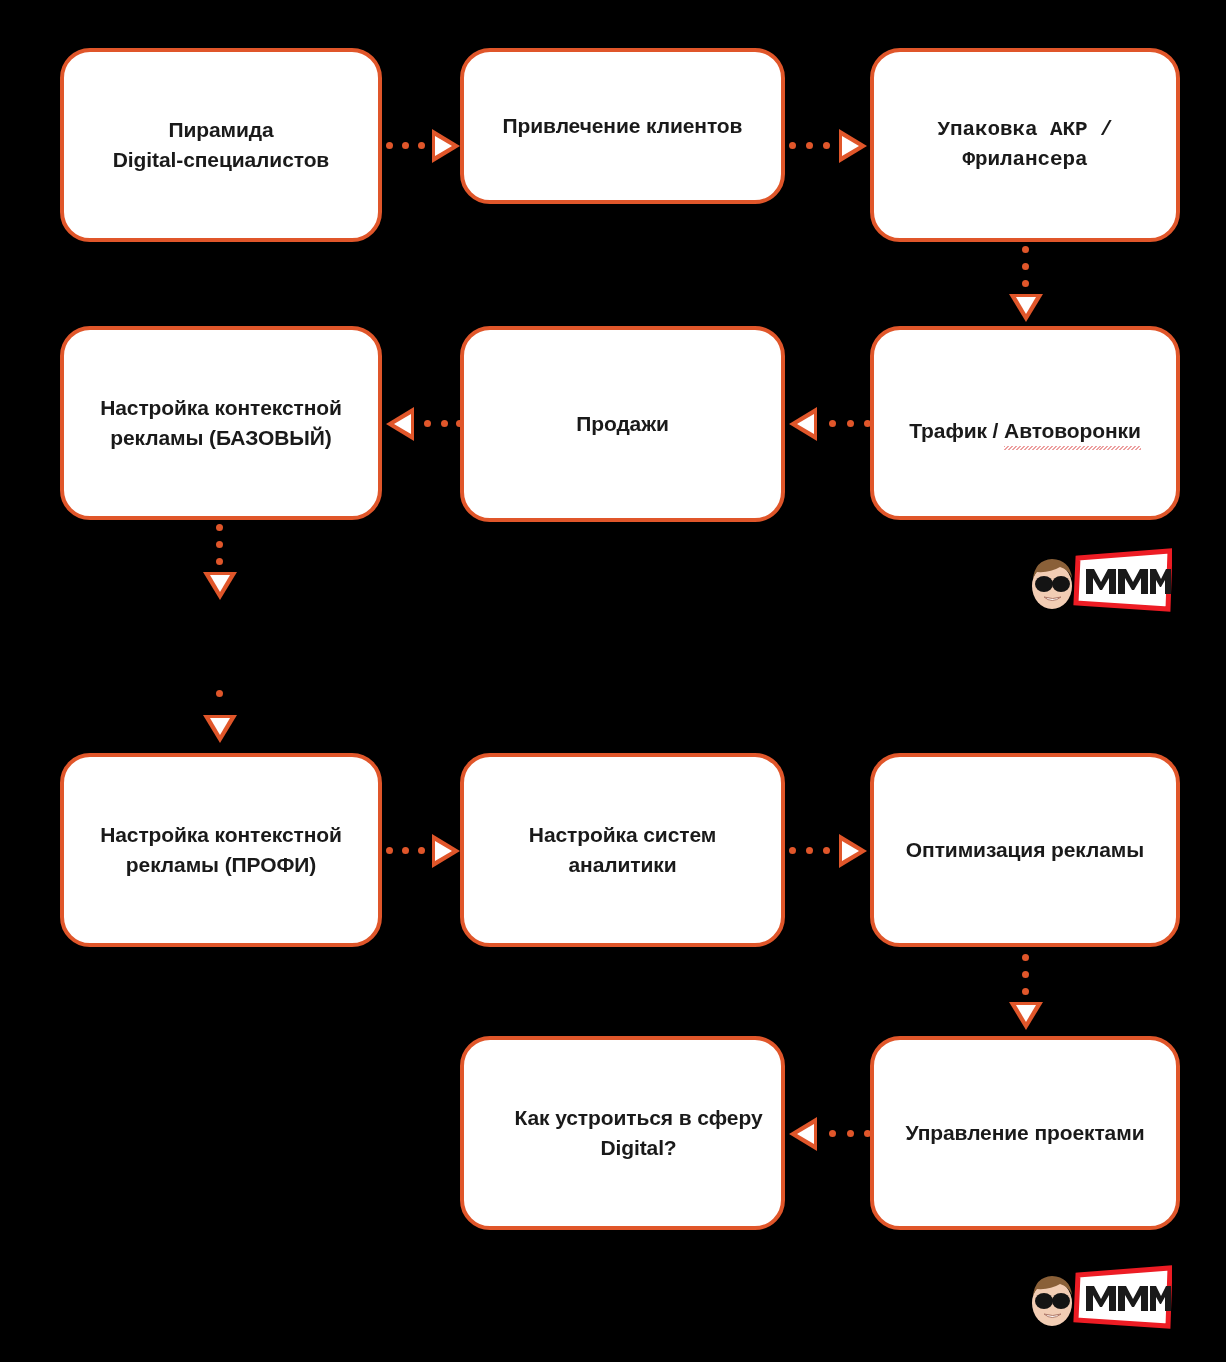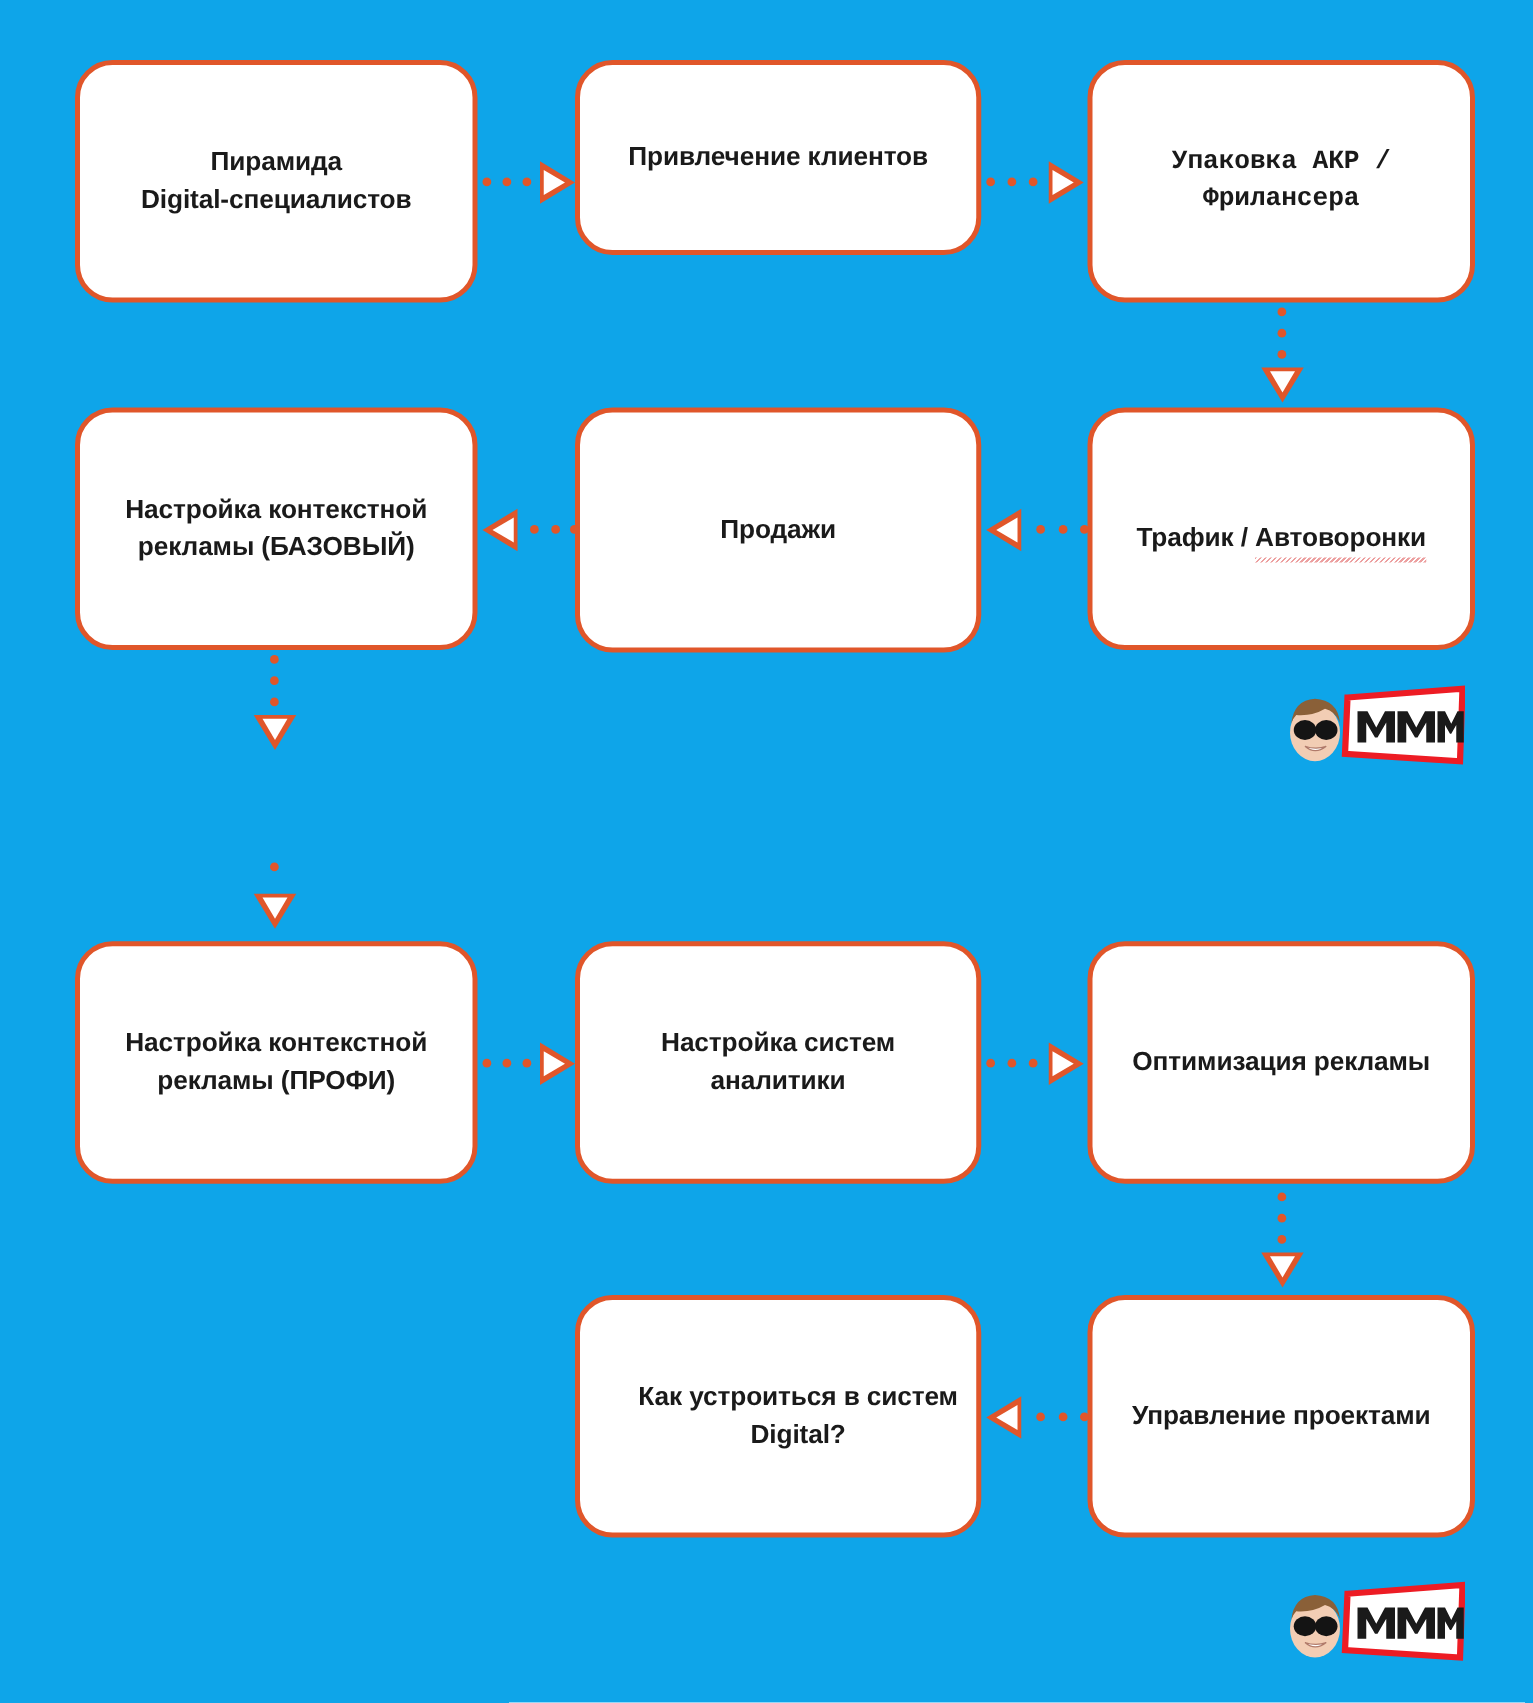--- a/index.html
+++ b/index.html
@@ -1,18 +1,18 @@
 <!DOCTYPE html>
 <html><head>
 <meta charset="utf-8">
 <style>
   html,body{margin:0;padding:0;background:#ffffff;}
   body{width:1226px;height:1362px;overflow:hidden;
        font-family:"Liberation Sans","DejaVu Sans",sans-serif;}
-  #canvas{position:relative;width:1226px;height:1362px;background:#0ea5e9;}
+  #canvas{position:relative;width:1226px;height:1362px;background:#000000;}
 
   .node{position:absolute;box-sizing:border-box;
         border:4px solid #E0562A;border-radius:30px;background:#ffffff;
         display:flex;align-items:center;justify-content:center;}
   .node .label{font-size:21px;font-weight:bold;color:#1a1a1a;
         line-height:1.42;text-align:center;letter-spacing:-0.1px;
         padding:0 14px;white-space:pre-line;}
   .spellwrap{position:relative;display:inline-block;}
   .spellwrap::after{content:"";position:absolute;left:0;right:0;bottom:-5px;height:4px;
         background-image:repeating-linear-gradient(135deg,#e98f8f 0 1.4px,transparent 1.4px 2.8px);
@@ -78,21 +78,21 @@
   <div class="node" style="left:460px;top:753px;width:325px;height:194px;">
     <div class="label">Настройка систем
 аналитики</div>
   </div>
 
   <div class="node" style="left:870px;top:753px;width:310px;height:194px;">
     <div class="label">Оптимизация рекламы</div>
   </div>
 
   <div class="node" style="left:460px;top:1036px;width:325px;height:194px;">
-    <div class="label" style="padding-left:46px;">Как устроиться в систем
+    <div class="label" style="padding-left:46px;">Как устроиться в сферу
 Digital?</div>
   </div>
 
   <div class="node" style="left:870px;top:1036px;width:310px;height:194px;">
     <div class="label">Управление проектами</div>
   </div>
 
   <div class="conn" style="left:386px;top:128px;width:74px;height:36px;">
     <div class="dot" style="left:0px;  top:14px;"></div>
     <div class="dot" style="left:16px; top:14px;"></div>

